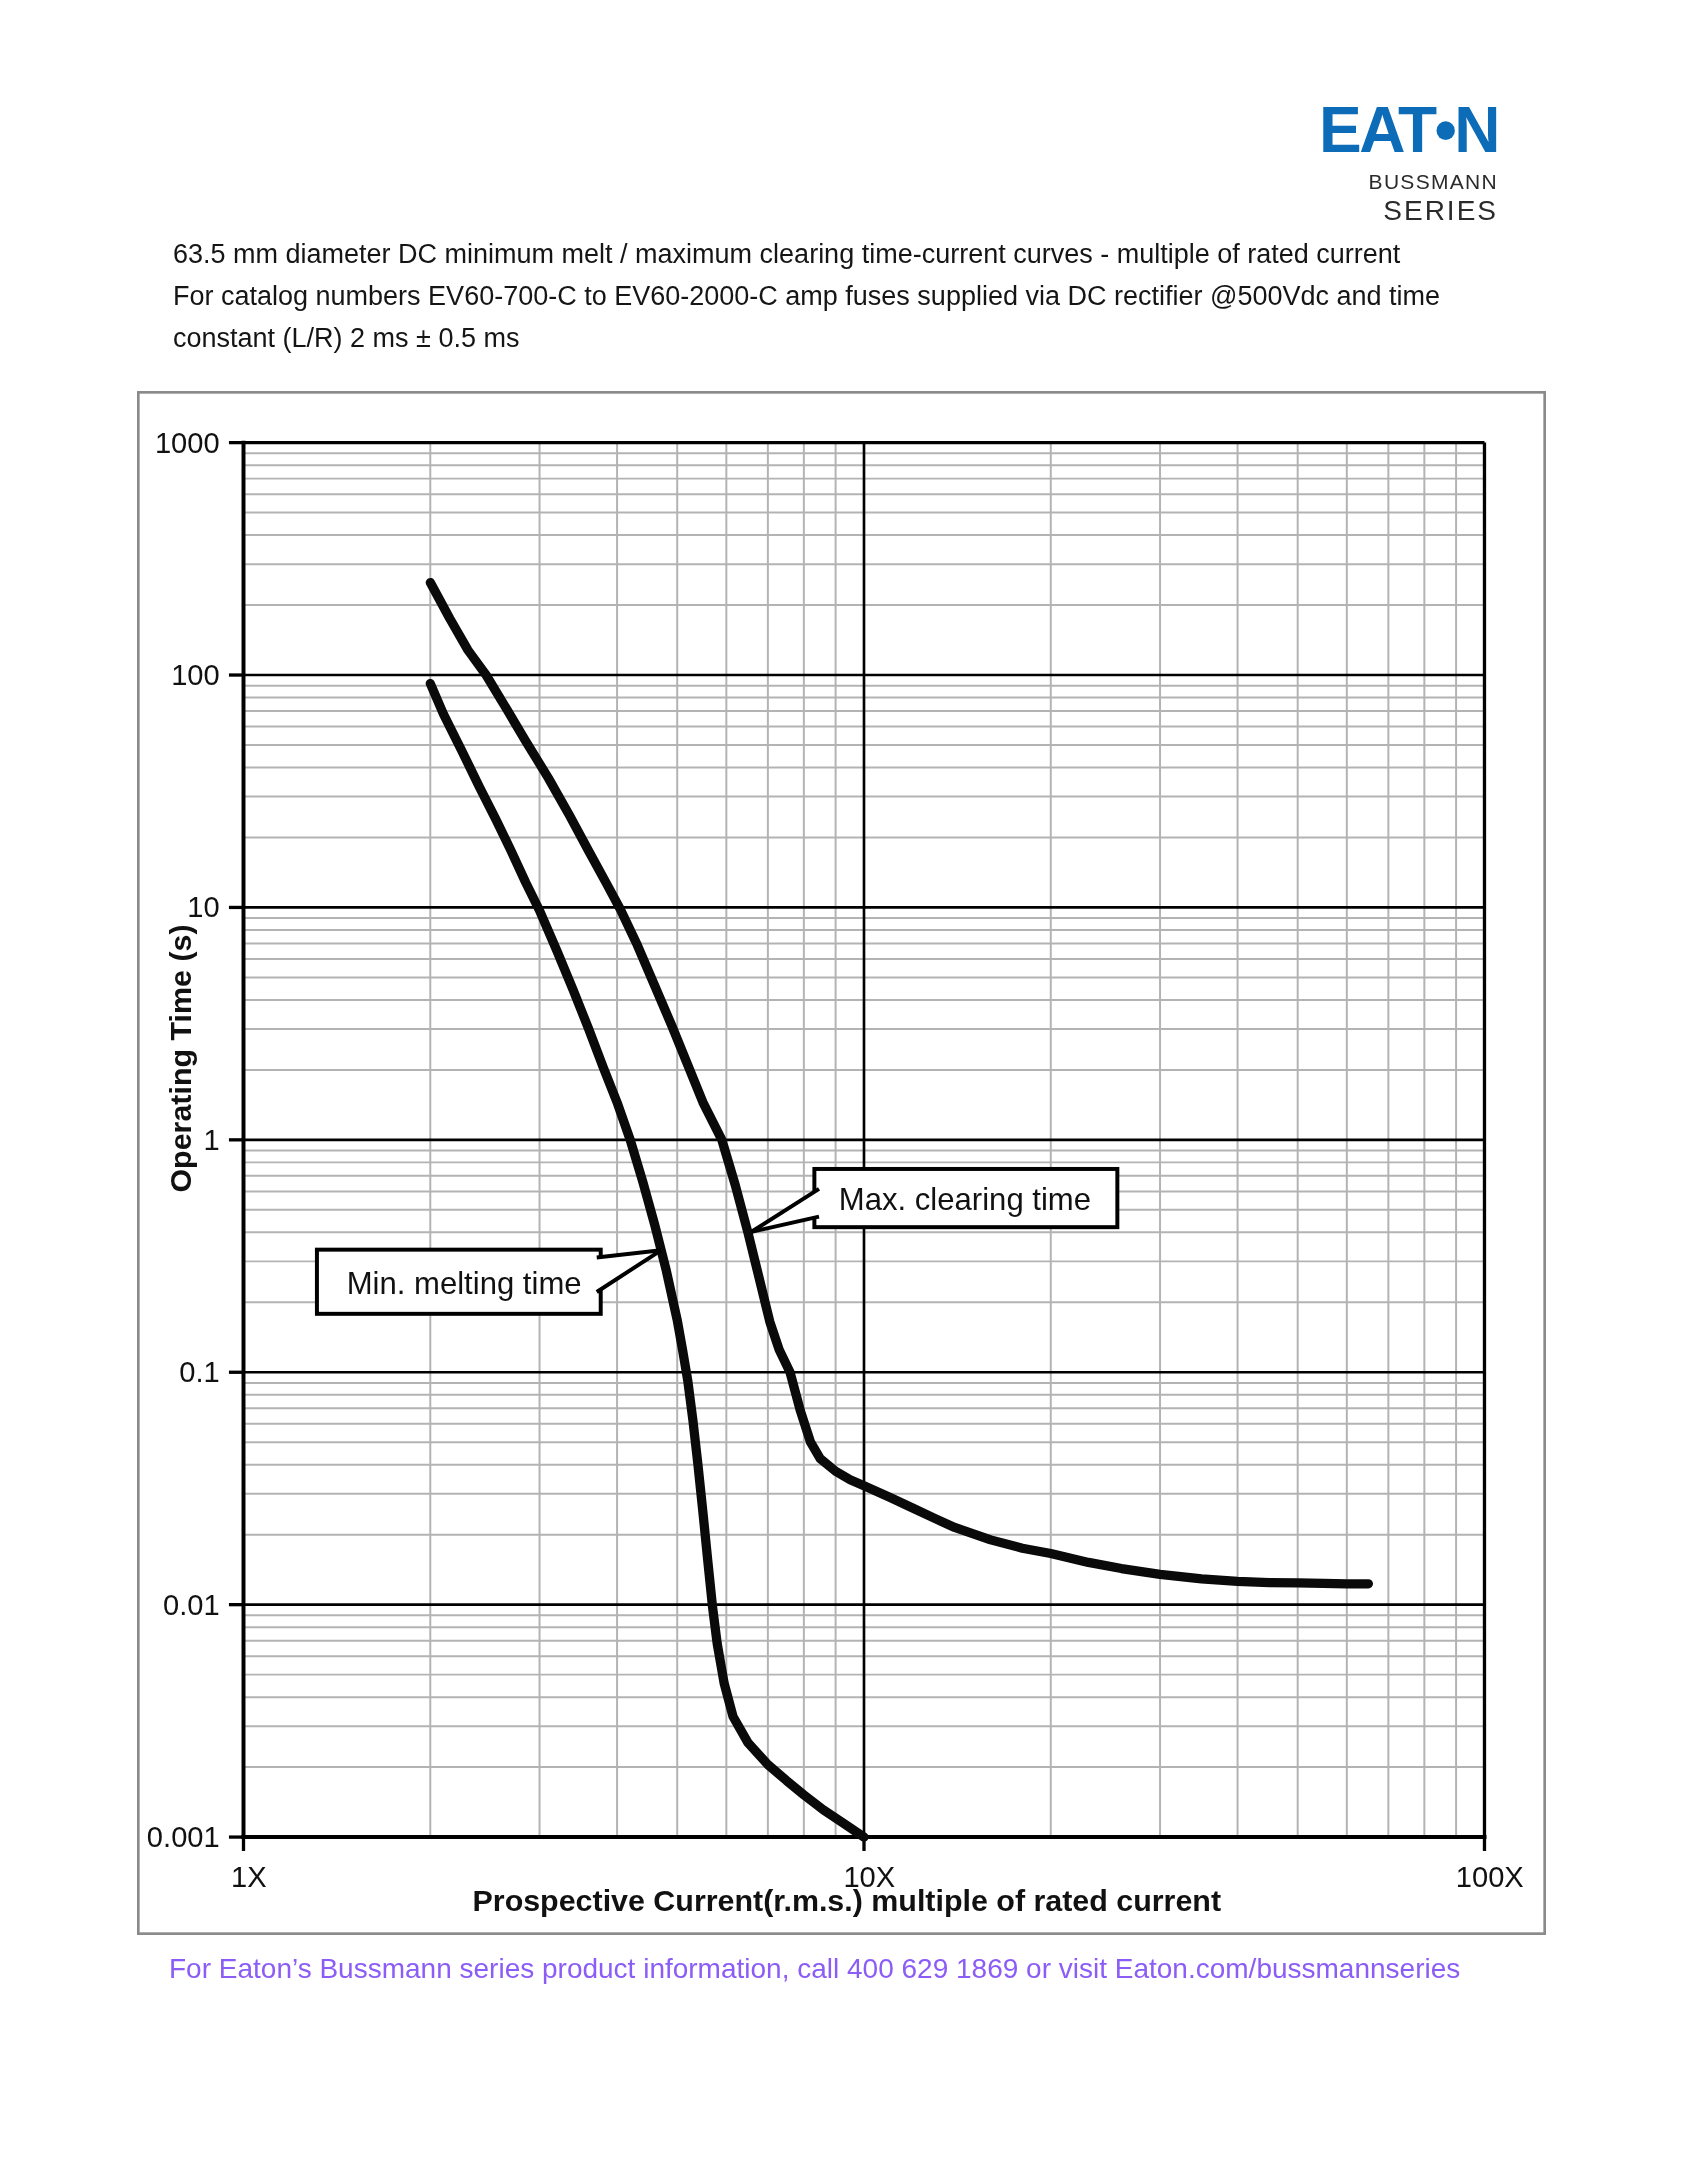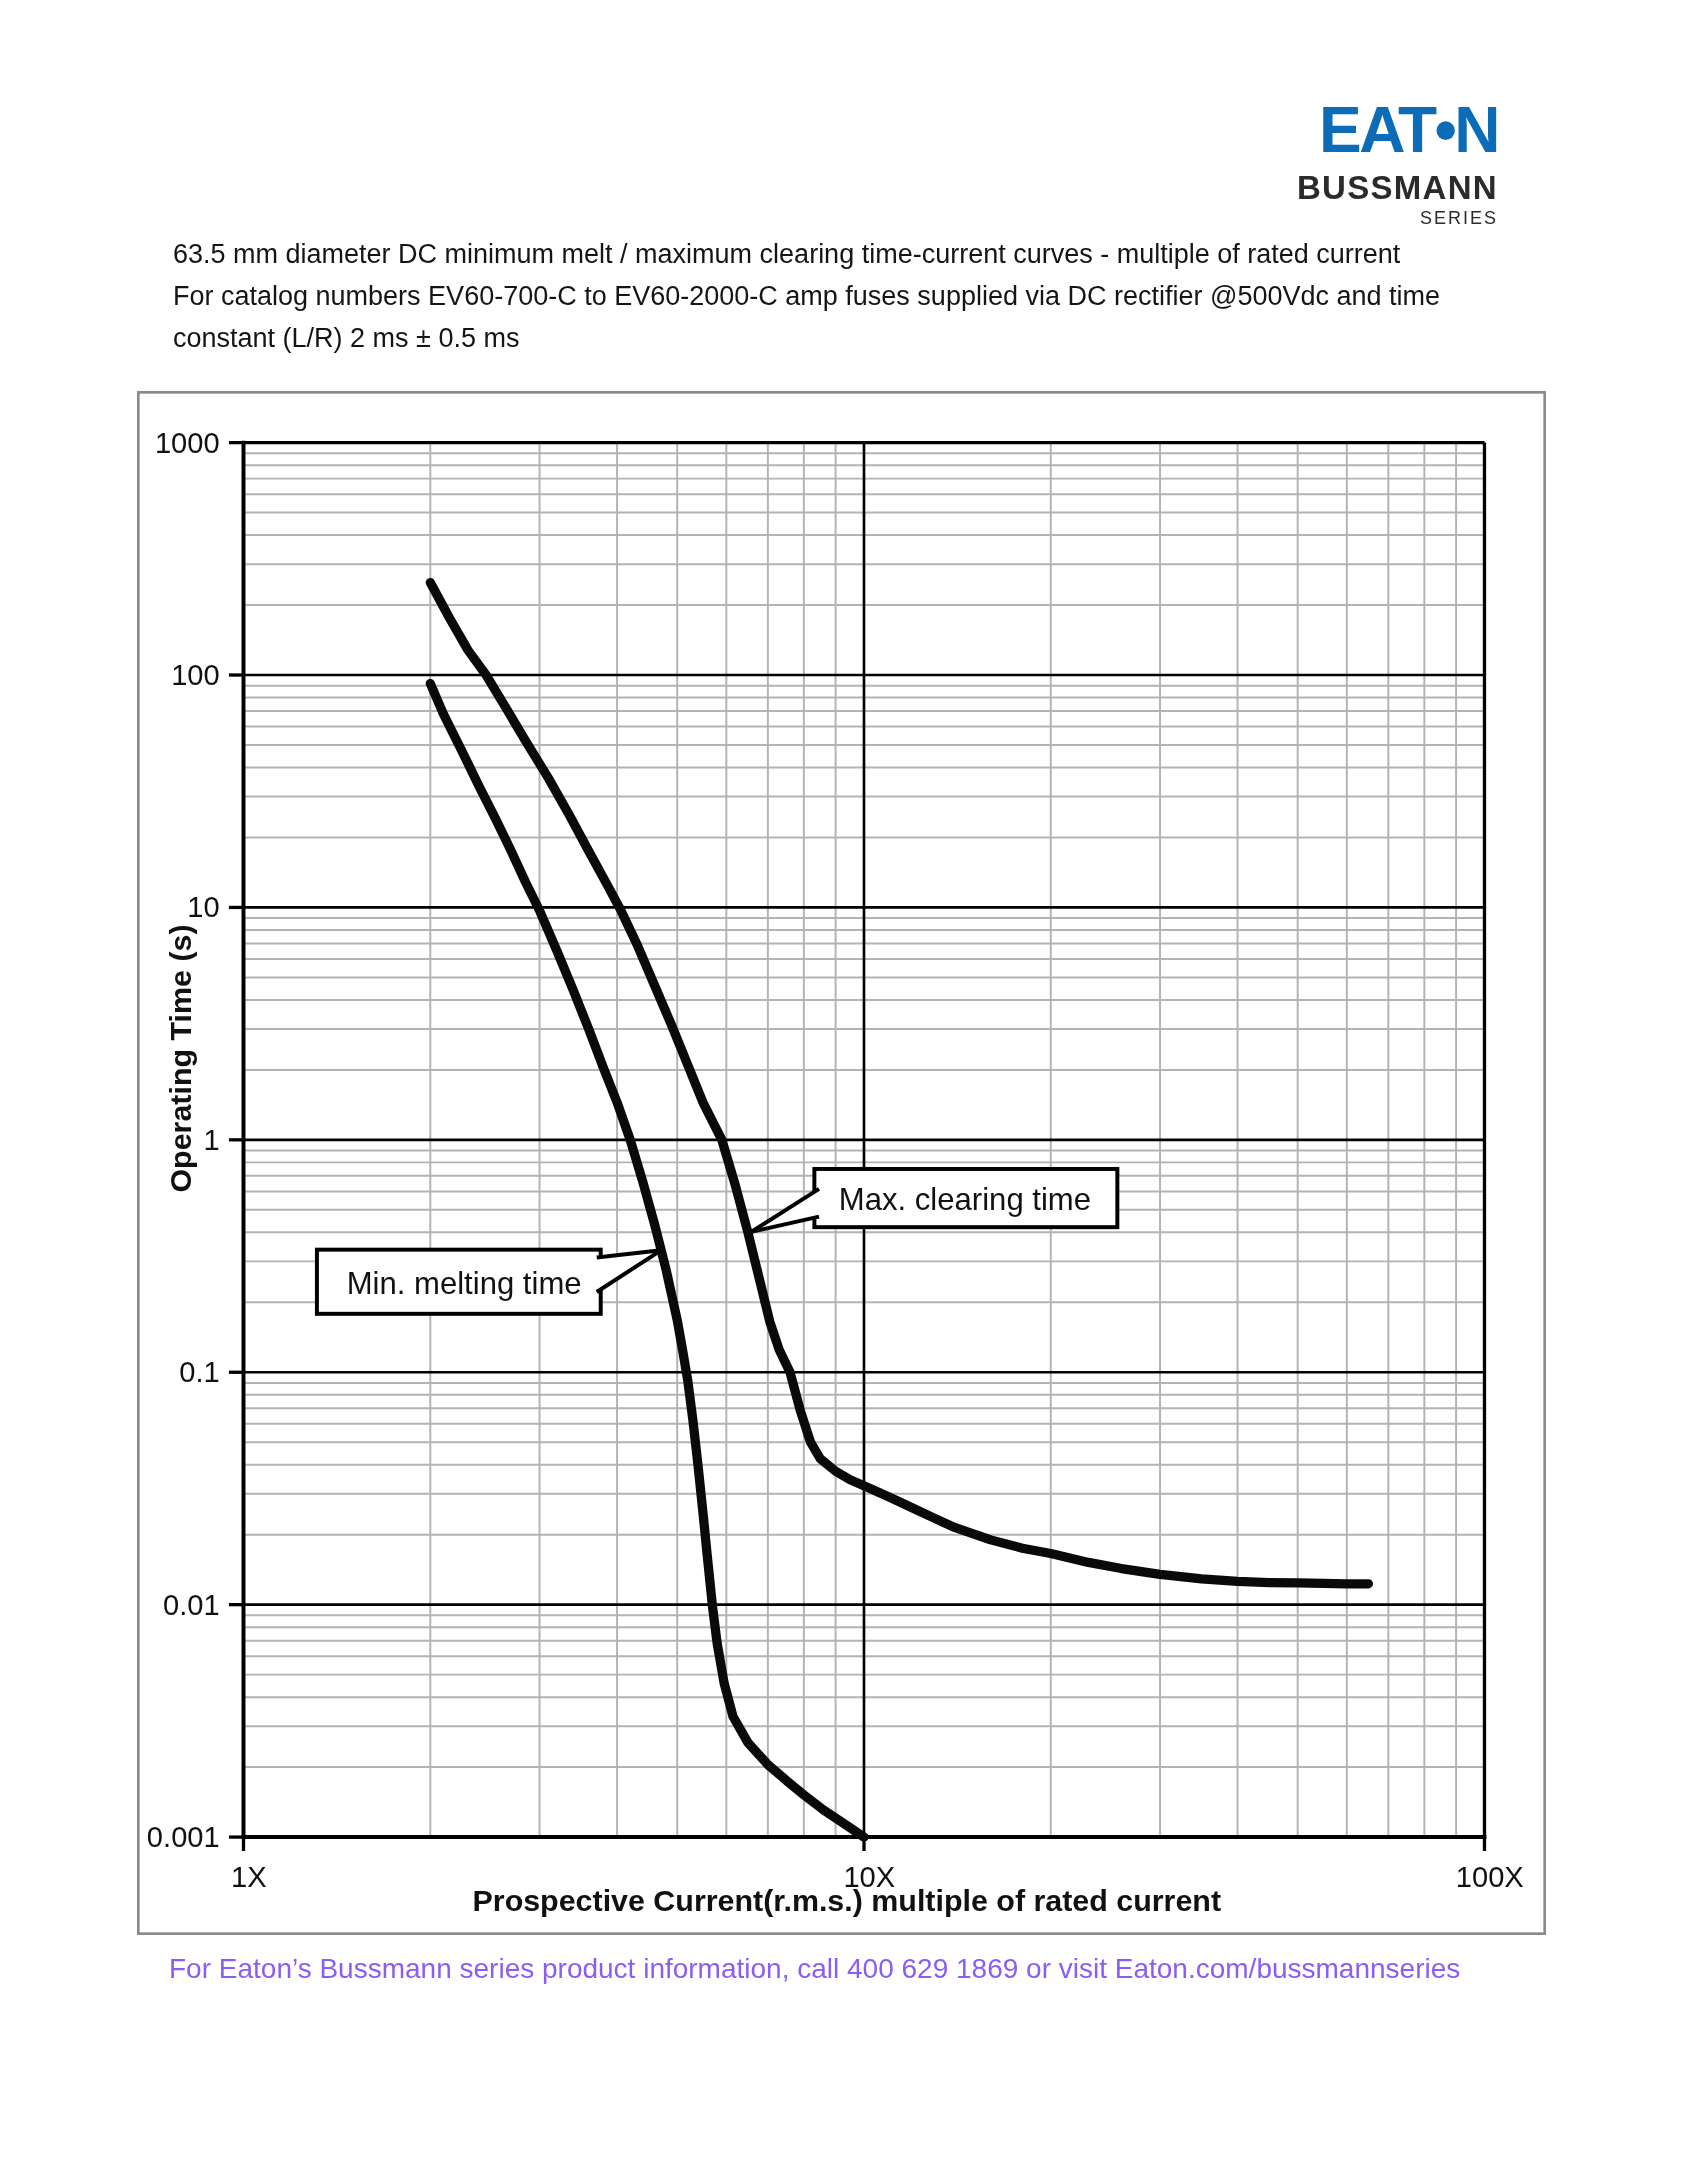--- a/index.html
+++ b/index.html
@@ -21,28 +21,28 @@
     line-height: 1;
   }
   .logo-brand {
     font-size: 64px;
     font-weight: 800;
     letter-spacing: -2.6px;
     line-height: 1;
   }
   .logo-bussmann {
     margin-top: 9.3px;
-    font-size: 33px;
-    font-weight: 700;
+    font-size: 21px;
+    font-weight: 400;
     letter-spacing: 1.3px;
     line-height: 1;
   }
   .logo-series {
     margin-top: 4.6px;
-    font-size: 18px;
+    font-size: 28px;
     font-weight: 400;
     letter-spacing: 2px;
     line-height: 1;
   }
   
   #title-block {
     position: absolute;
     left: 173px;
     top: 233px;
     width: 1323px;

